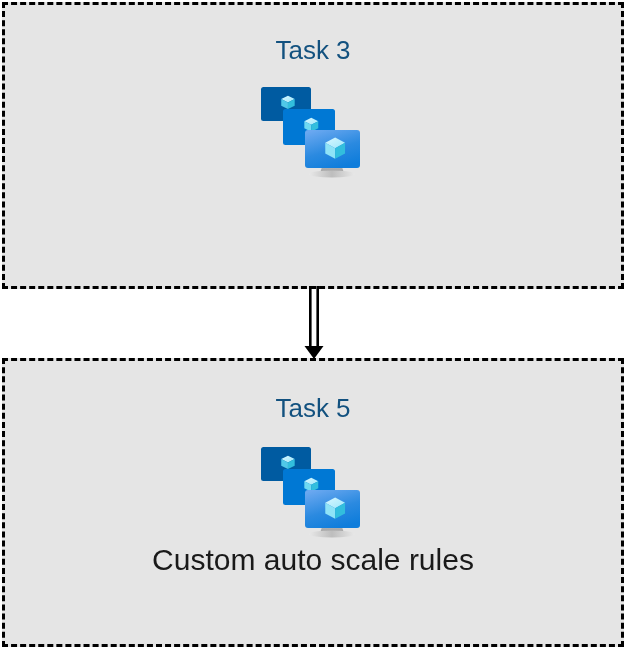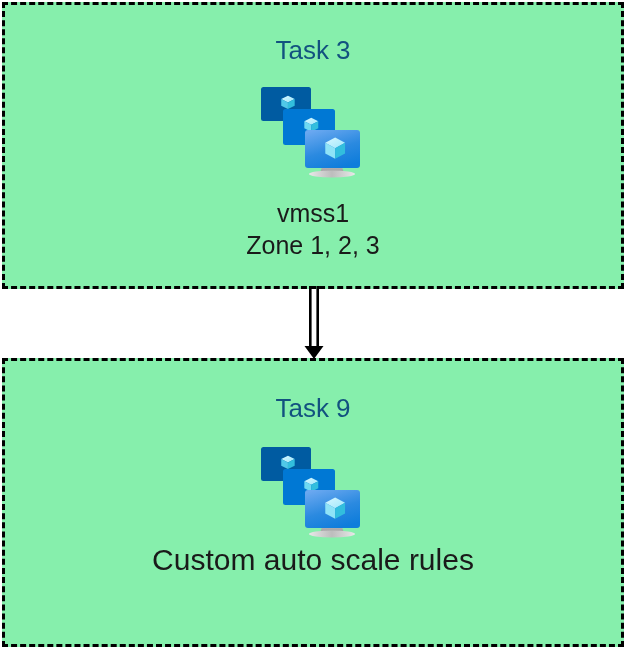--- a/index.html
+++ b/index.html
@@ -17,21 +17,21 @@
   .canvas {
     position: absolute;
     inset: 0;
     width: 628px;
     height: 654px;
   }
 
   
   .task-box {
     position: absolute;
-    background: #86efac;
+    background: #e5e5e5;
     box-sizing: border-box;
     border: 3px dashed #000000;
     display: flex;
     flex-direction: column;
     align-items: center;
   }
   #task-box-3 {
     left: 2px;
     top: 2px;
     width: 622px;
@@ -135,39 +135,35 @@
 
         <rect x="48" y="47" width="55" height="38" rx="3" fill="url(#frontGrad3)"></rect>
         <g transform="translate(66,53) scale(0.76)">
           <path d="M16 2 L29 9 L16 16 L3 9 Z" fill="url(#cubeTop3)"></path>
           <path d="M3 9 L16 16 L16 30 L3 23 Z" fill="#8fe3f7"></path>
           <path d="M29 9 L16 16 L16 30 L29 23 Z" fill="#32bedd"></path>
         </g>
       </svg>
     </div>
 
-    <div class="caption-wrap">
-      <div class="caption">vmss1</div>
-      <div class="caption">Zone 1, 2, 3</div>
-    </div>
   </div>
 
   <div class="flow-arrow">
     <svg width="30" height="74" viewBox="0 0 30 74" xmlns="http://www.w3.org/2000/svg">
 
       <rect x="10" y="0" width="2.6" height="62" fill="#000000"></rect>
       <rect x="17.4" y="0" width="2.6" height="62" fill="#000000"></rect>
 
       <path d="M5.5 60 L24.5 60 L15 73 Z" fill="#000000"></path>
     </svg>
   </div>
 
   <div class="task-box" id="task-box-4">
 
-    <div class="task-title">Task 9</div>
+    <div class="task-title">Task 5</div>
 
     <div class="vmss-icon">
       <svg width="112" height="98" viewBox="0 0 112 98" xmlns="http://www.w3.org/2000/svg">
         <defs>
           <linearGradient id="frontGrad4" x1="0.18" y1="0" x2="0.62" y2="1">
             <stop offset="0" stop-color="#6aa8f0"></stop>
             <stop offset="0.55" stop-color="#2b8ae0"></stop>
             <stop offset="1" stop-color="#0f7ddb"></stop>
           </linearGradient>
           <linearGradient id="standGrad4" x1="0" y1="0" x2="0" y2="1">

